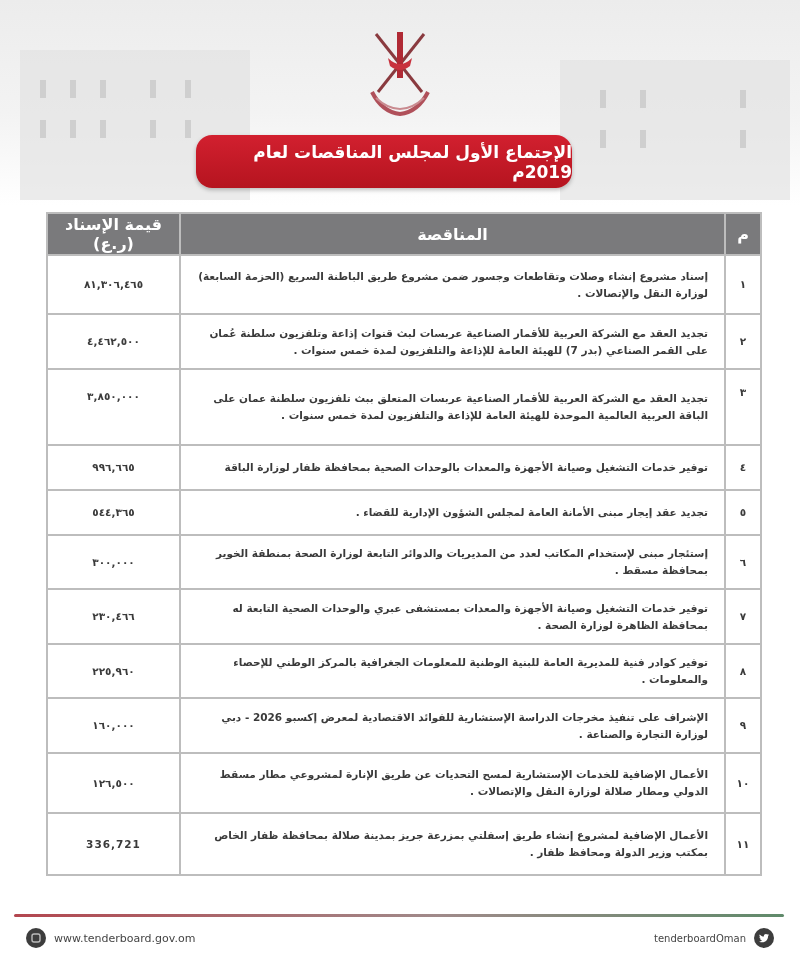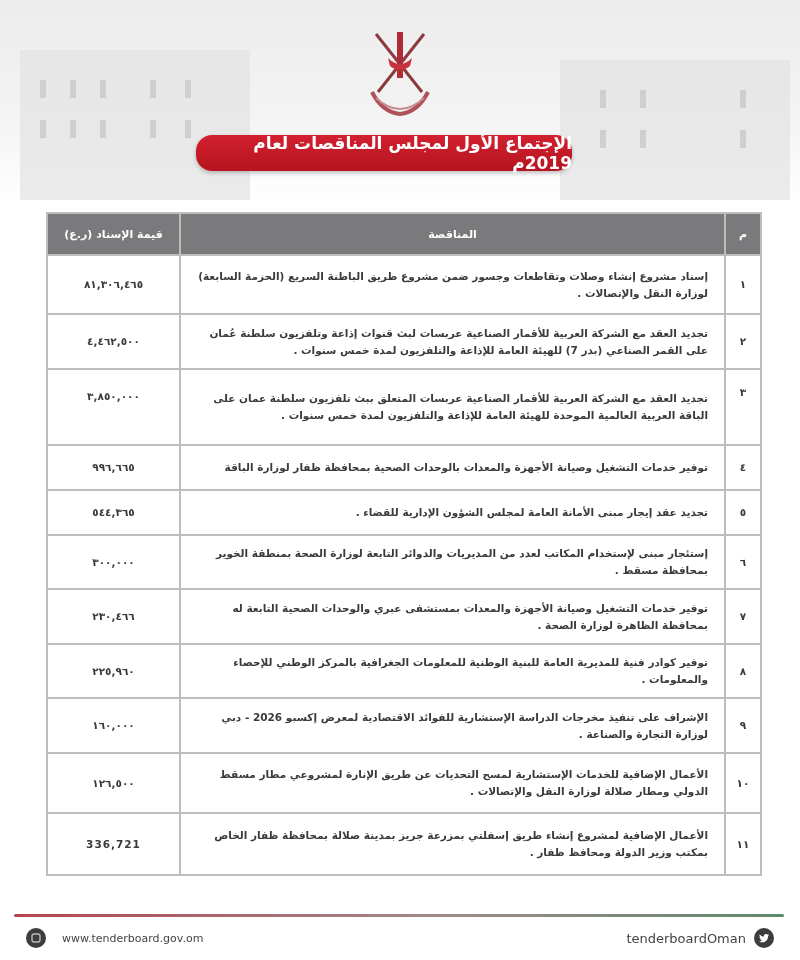--- a/index.html
+++ b/index.html
@@ -11,54 +11,54 @@
   }
   .bg-header {
     position:absolute; left:0; top:0; width:800px; height:205px;
     background:linear-gradient(180deg,#ececec 0%,#f3f3f3 55%,#ffffff 100%);
     overflow:hidden;
   }
   .bldg { position:absolute; background:#e2e2e2; opacity:.7; }
   .win { position:absolute; width:6px; height:18px; background:#cfcfcf; }
   .emblem { position:absolute; left:362px; top:28px; width:76px; height:92px; }
   .title-pill {
-    position:absolute; left:196px; top:135px; width:376px; height:36px;
+    position:absolute; left:196px; top:135px; width:376px; height:53px;
     background:linear-gradient(180deg,#d2202f 0%,#b5141f 100%);
     border-radius:16px;
     box-shadow:0 2px 4px rgba(0,0,0,.25);
     display:flex; align-items:center; justify-content:center;
     color:#fff; font-weight:bold; font-size:17px; direction:rtl;
   }
   table.tenders {
     position:absolute; left:46px; top:212px; width:714px;
     border-collapse:collapse; direction:rtl; table-layout:fixed;
   }
   table.tenders th {
-    background:#7a7a7c; color:#fff; font-weight:bold; font-size:11px;
+    background:#7a7a7c; color:#fff; font-weight:bold; font-size:16px;
     height:40px; border:2px solid #bdbdbd; padding:0 6px;
   }
   table.tenders td {
     border:2px solid #bdbdbd; font-size:10.5px; line-height:17px;
     color:#3a3a3a; vertical-align:middle;
   }
   td.num { text-align:center; font-weight:bold; }
   td.desc { text-align:right; padding:4px 16px; font-weight:bold; color:#444; }
   td.val { text-align:center; font-weight:bold; letter-spacing:1px; color:#4a4a4a; }
   .footer-line {
     position:absolute; left:14px; top:914px; width:770px; height:3px;
     background:linear-gradient(90deg,#b3464f 0%,#a08a8a 55%,#5f8a6a 100%);
     border-radius:2px;
   }
   .footer-web {
-    position:absolute; left:26px; top:928px; display:flex; align-items:center; gap:16px;
+    position:absolute; left:26px; top:928px; display:flex; align-items:center; gap:8px;
     font-size:11px; color:#444;
   }
   .footer-tw {
     position:absolute; right:26px; top:928px; display:flex; align-items:center; gap:8px;
-    font-size:13px; color:#444;
+    font-size:10px; color:#444;
   }
   .circ-icon {
     width:20px; height:20px; border-radius:50%; background:#3d3d3d;
     display:flex; align-items:center; justify-content:center;
   }
 </style>
 </head>
 <body>
 
 <div class="bg-header">

